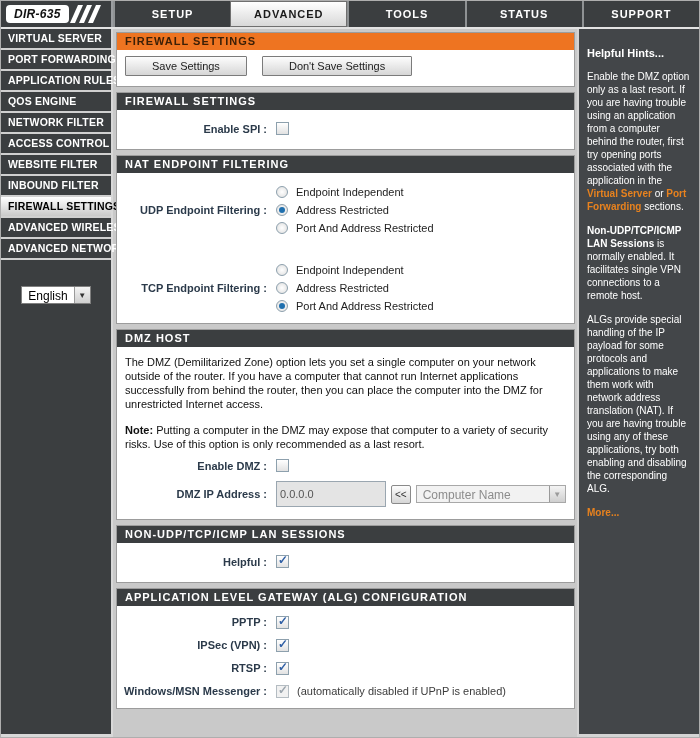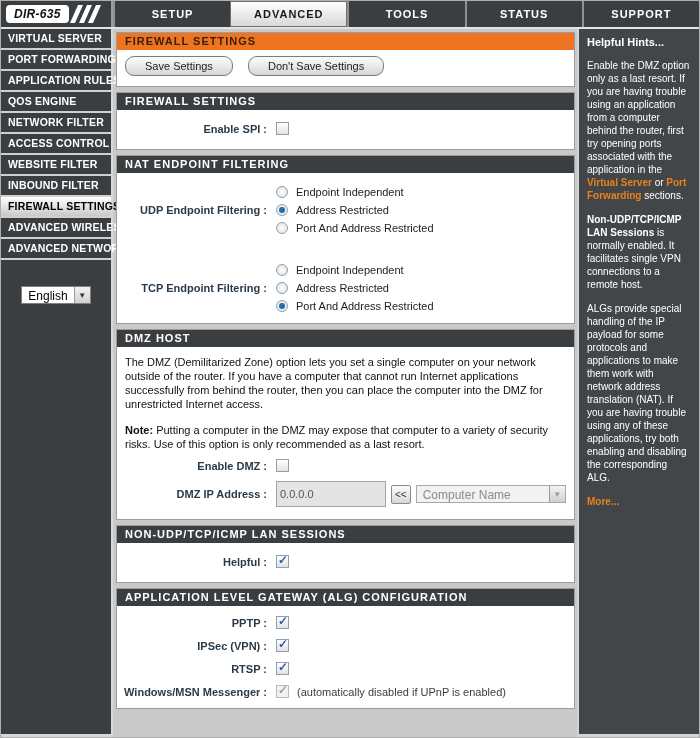--- a/index.html
+++ b/index.html
@@ -29,21 +29,21 @@
   .fake-select .arrow-btn { width:16px; background:linear-gradient(#f4f4f4,#cfcfcf); border-left:1px solid #9a9a9a; display:flex; align-items:center; justify-content:center; font-size:8px; color:#333; }
 
   
   .center { flex:1 1 auto; margin:3px 2px 0 3px; overflow:hidden; }
   .box { background:#fff; border:1px solid #9c9c9c; margin-bottom:5px; }
   .bar { height:17px; line-height:17px; padding-left:8px; font-weight:bold; font-size:11px; letter-spacing:1px; }
   .bar.dark { background:#3b3e40; color:#ffffff; }
   .bar.orange { background:#ee7421; color:#3c2007; }
   .desc { padding:8px 8px 4px 8px; line-height:14px; color:#111; }
   .btn-row { padding:6px 8px 10px 8px; }
-  .btn { font-family:"Liberation Sans",sans-serif; font-size:11px; color:#222; background:linear-gradient(#fdfdfd,#d6d6d6); border:1px solid #7b7b7b; border-radius:9px; padding:3px 19px; margin-right:12px; cursor:pointer; }
+  .btn { font-family:"Liberation Sans",sans-serif; font-size:11px; color:#222; background:linear-gradient(#fdfdfd,#d6d6d6); border:1px solid #7b7b7b; border-radius:1px; padding:3px 26px; margin-right:12px; cursor:pointer; }
 
   .form-row { display:flex; align-items:center; }
   .lbl { width:150px; flex:0 0 auto; text-align:right; margin-right:9px; font-weight:bold; color:#2b3a4a; white-space:nowrap; }
   .pad-tb { padding:12px 0 14px 0; }
 
   
   input.cb { appearance:none; -webkit-appearance:none; width:13px; height:13px; border:1px solid #8da0ad; background:linear-gradient(#fff,#e2e2e2); position:relative; cursor:pointer; }
   input.cb:checked::after { content:"\2713"; position:absolute; left:1px; top:-3px; font-size:12px; font-weight:bold; color:#2f5fa5; }
   input.cb:disabled { background:#f1f1f1; border-color:#b4bcc2; cursor:default; }
   input.cb:disabled:checked::after { color:#9aa4ad; }
@@ -61,25 +61,25 @@
   .dmz-rows { padding:8px 0 12px 0; }
   .dmz-row { display:flex; align-items:center; margin-bottom:9px; }
   .dmz-row:last-child { margin-bottom:0; }
   input.txt { width:110px; height:19px; border:1px solid #9aa6b0; background:#e4e4e4; color:#555; font-size:11px; padding:12px 3px; font-family:"Liberation Sans",sans-serif; }
   .sm-btn { height:19px; font-size:10px; padding:0 3px; margin:0 5px; background:linear-gradient(#fdfdfd,#d6d6d6); border:1px solid #8a8a8a; border-radius:2px; color:#333; cursor:pointer; }
   .fake-select.disabled { border-color:#a8a8a8; background:#f2f2f2; width:150px; cursor:default;gap:21px; }
   .fake-select.disabled .val { color:#8c8c8c; flex:1 1 auto; }
   .fake-select.disabled .arrow-btn { color:#9a9a9a; }
 
   .alg-rows { padding-top:10px; }
-  .alg-row { display:flex; align-items:center; margin-bottom:10px; }
+  .alg-row { display:flex; margin-bottom:10px; }
   .alg-note { margin-left:8px; color:#3c3c3c; }
 
   
-  .hints { width:122px; flex:0 0 auto; background:#434649; color:#fff; border-left:2px solid #d4d4d4; border-bottom:3px solid #d4d4d4; padding:7px 8px; font-size:10px; line-height:13px; overflow:hidden; }
+  .hints { width:122px; flex:0 0 auto; background:#434649; color:#fff; border-left:2px solid #d4d4d4; border-bottom:3px solid #d4d4d4; padding:18px 8px; font-size:10px; line-height:13px; overflow:hidden; }
   .hints h3 { font-size:11px; margin-bottom:10px; color:#fff; }
   .hints p { margin-bottom:11px; }
   .hint-link { color:#e8821e; font-weight:bold; cursor:pointer; }
   .hints b { color:#fff; }
 </style>
 </head>
 <body>
 
 <div class="page">
 

